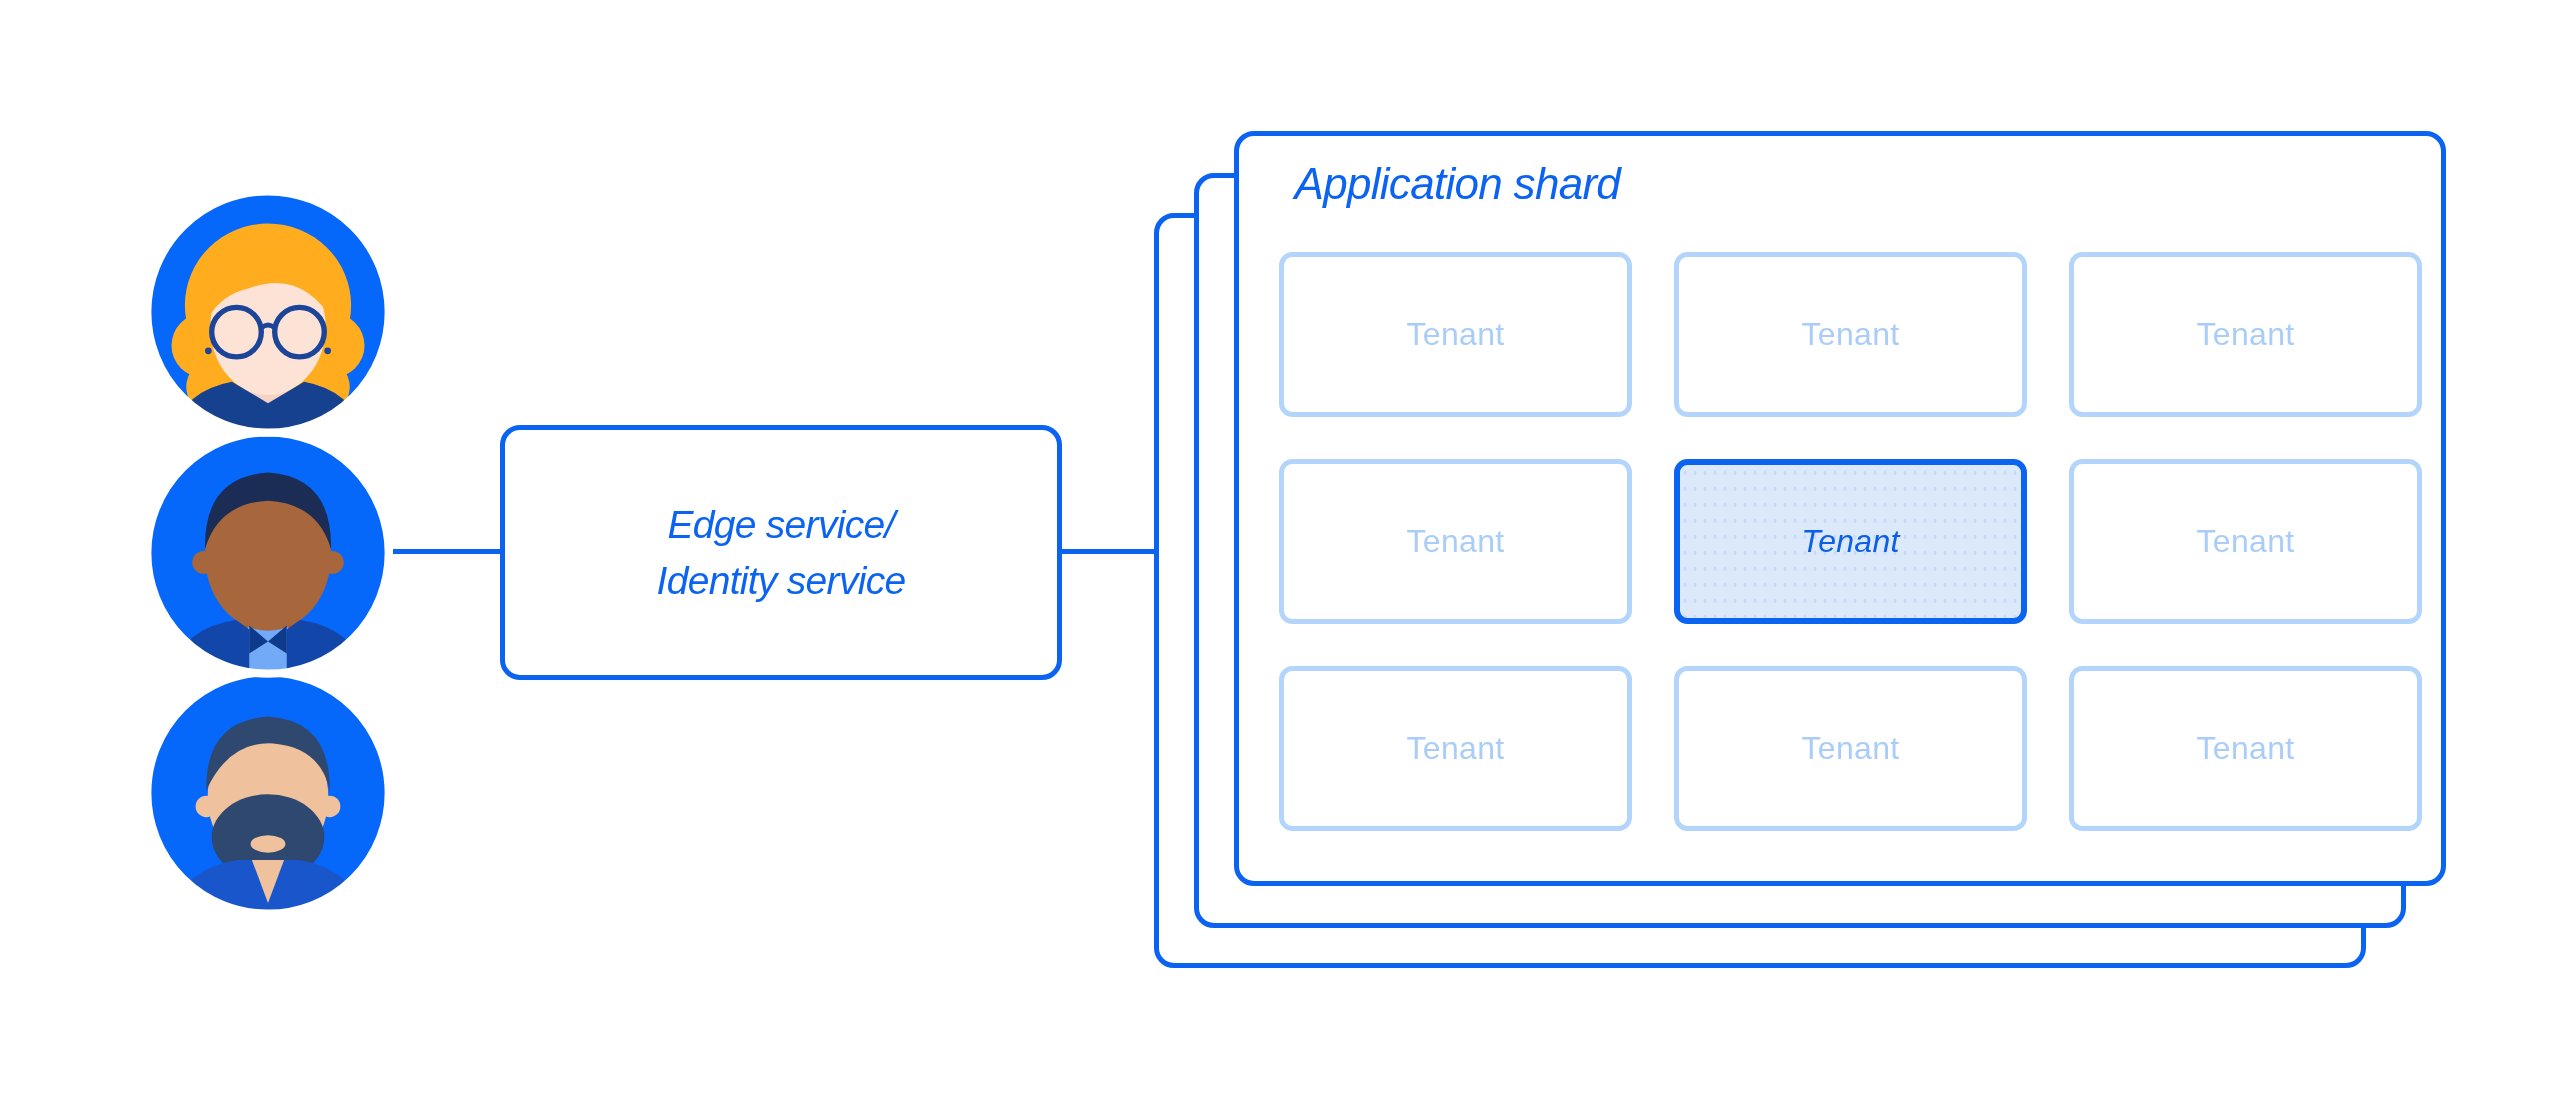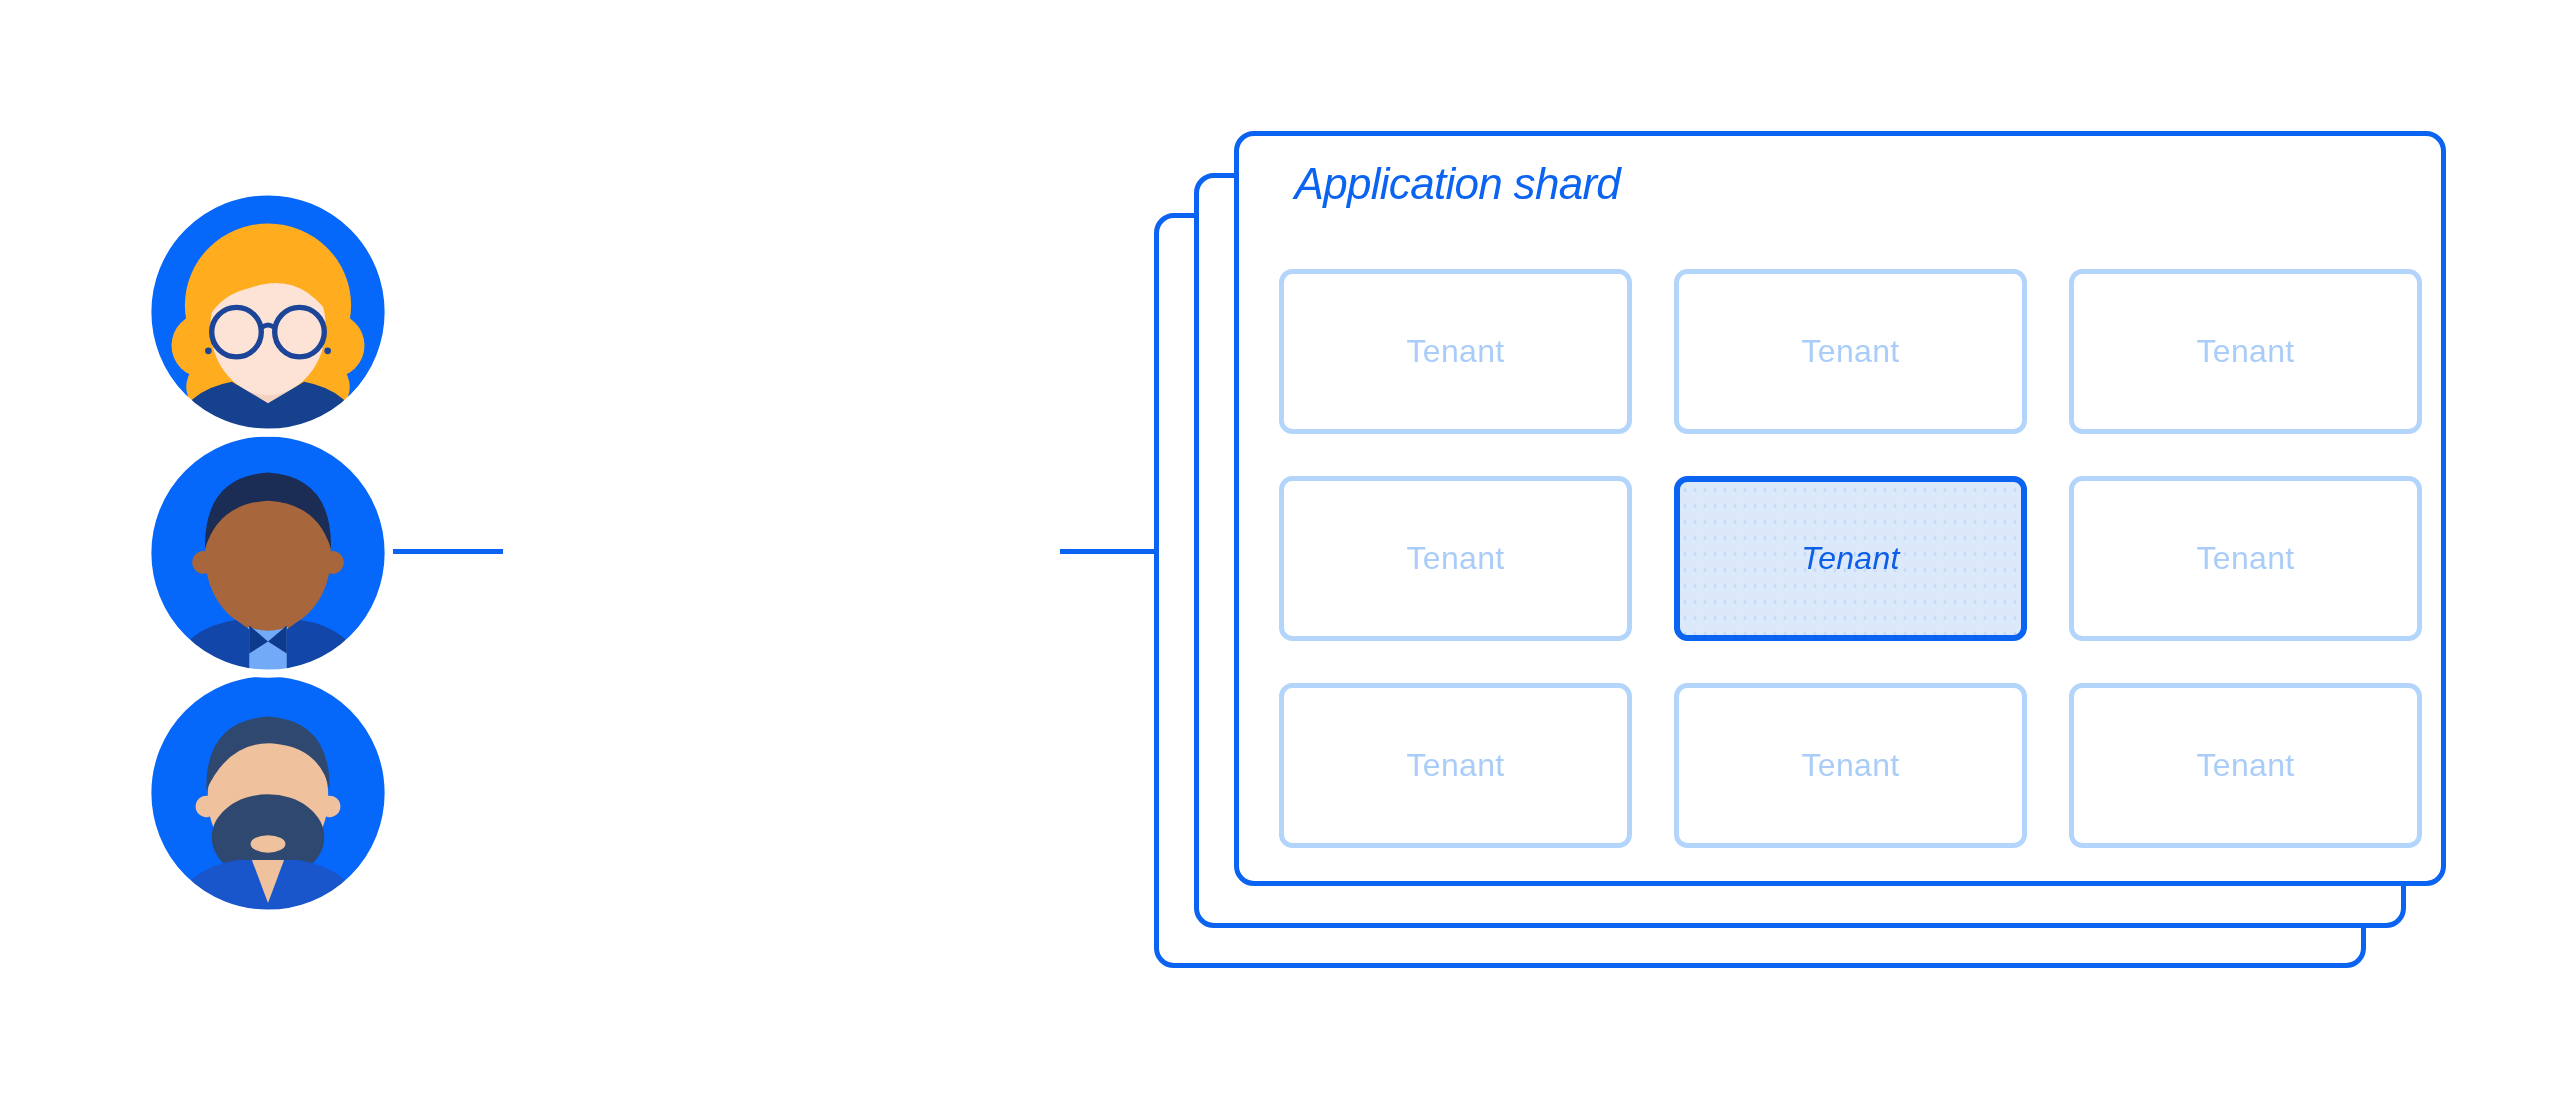--- a/index.html
+++ b/index.html
@@ -40,21 +40,21 @@
   .panel-front  { left:1234px; top:131px; width:1212px; height:755px; z-index:3; }
 
   .shard-title {
     position:absolute; left:25.5px; top:23px;
     color:#0B63F1; font-size:44px; font-style:italic; letter-spacing:-0.7px;
     white-space:nowrap;
     margin-left:30px;
   }
 
   .tenant-grid {
-    position:absolute; left:40px; top:133px;
+    position:absolute; left:40px; top:116px;
     display:grid; grid-template-columns:repeat(3, 353px);
     grid-auto-rows:165px; column-gap:29px; row-gap:36px;gap:42px;
   }
   .tenant {
     box-sizing:border-box; border:5.4px solid #B3D5FC; border-radius:13.4px;
     background:#ffffff; display:flex; align-items:center; justify-content:center;
   }
   .tenant .tenant-label {
     color:#A9CDF8; font-size:32px; letter-spacing:0.3px;
   }
@@ -144,20 +144,24 @@
         <path d="M40 376 Q58 302 142 288 L234 288 Q318 302 336 376 Z" fill="#1956CC"></path>
         <path d="M164 288 L188 352 L212 288 Z" fill="#EFC29D"></path>
       </g>
       <circle cx="188" cy="188" r="180" fill="none" stroke="#FFFFFF" stroke-width="12"></circle>
     </svg>
   </div>
 
   <div class="connector connector-users-edge"></div>
   <div class="connector connector-edge-shard"></div>
 
+  <div class="edge-box">
+    <div class="label">Edge service/</div>
+    <div class="label">Identity service</div>
+  </div>
 
   <div class="panel panel-back-2"></div>
   <div class="panel panel-back-1"></div>
   <div class="panel panel-front">
     <div class="shard-title">Application shard</div>
     <div class="tenant-grid" id="tenant-grid">
         <div class="tenant">
           <span class="tenant-label">Tenant</span>
         </div>
         <div class="tenant">

